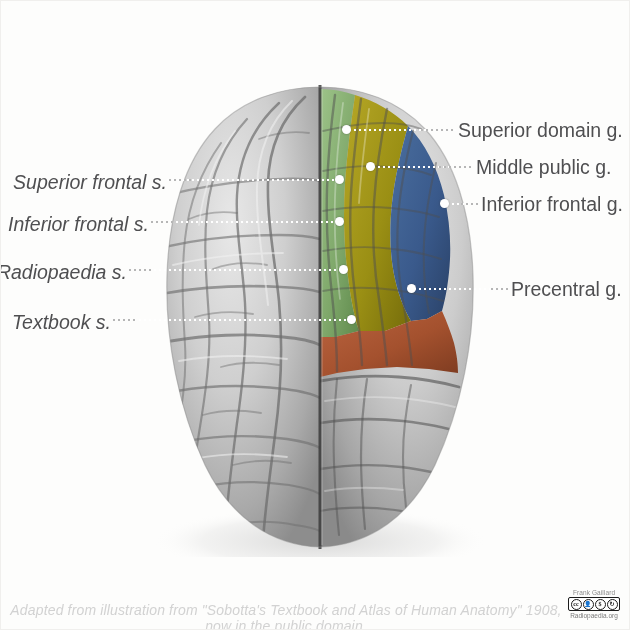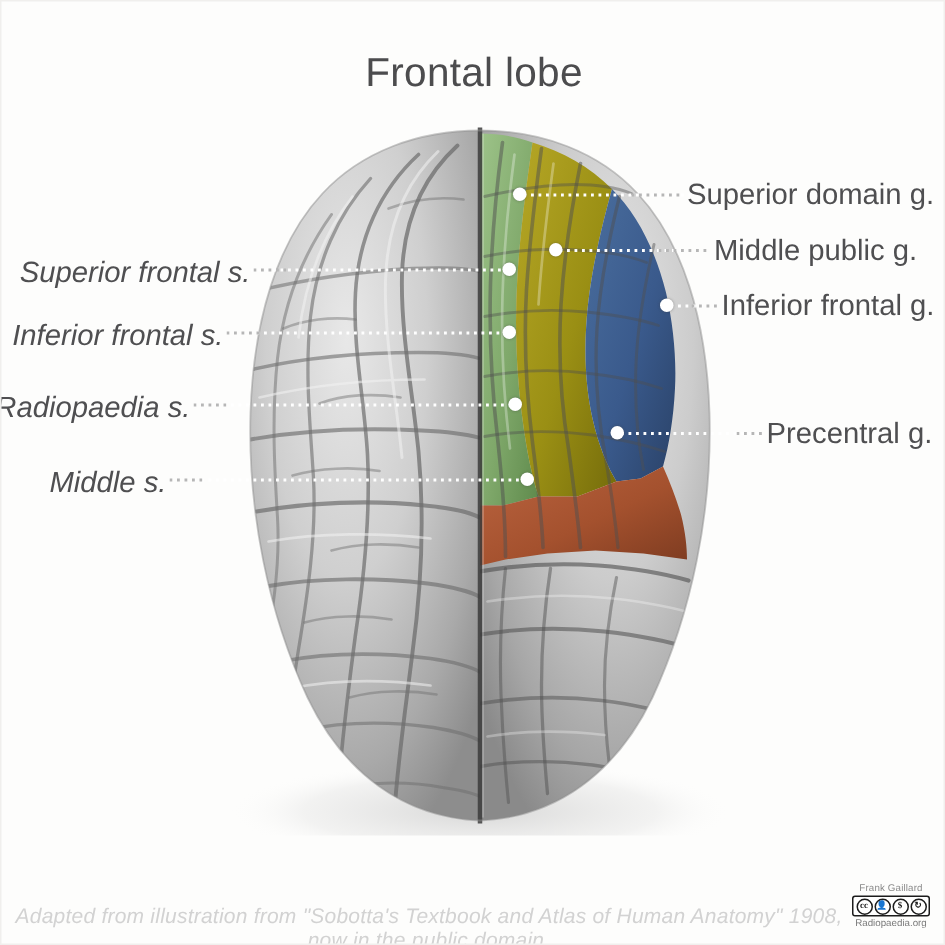--- a/index.html
+++ b/index.html
@@ -149,21 +149,20 @@
     color: #7b7b7b;
     margin-top: 1px;
     white-space: nowrap;
   }
 </style>
 </head>
 <body>
 
 <div id="stage">
 
-  <div id="title">Frontal lobe</div>
 
   <div id="brain-figure">
     <svg id="brain-svg" viewBox="0 0 382 478" xmlns="http://www.w3.org/2000/svg">
       <defs>
 
         <radialGradient id="greyBody" cx="42%" cy="30%" r="78%">
           <stop offset="0%" stop-color="#e8e8e8"></stop>
           <stop offset="45%" stop-color="#cfcfcf"></stop>
           <stop offset="80%" stop-color="#a9a9a9"></stop>
           <stop offset="100%" stop-color="#8d8d8d"></stop>
@@ -369,21 +368,21 @@
   <div class="leader dark" style="position:absolute; left:490px; top:287px; width:18px;"></div>
 
   <div class="leader dark" style="position:absolute; left:168px; top:178px; width:22px;"></div>
   <div class="leader dark" style="position:absolute; left:150px; top:220px; width:22px;"></div>
   <div class="leader dark" style="position:absolute; left:128px; top:268px; width:22px;"></div>
   <div class="leader dark" style="position:absolute; left:112px; top:318px; width:22px;"></div>
 
   <div class="label sulcus" style="right:462px; top:172px;">Superior frontal s.</div>
   <div class="label sulcus" style="right:480px; top:214px;">Inferior frontal s.</div>
   <div class="label sulcus" style="right:502px; top:262px;">Radiopaedia s.</div>
-  <div class="label sulcus" style="right:518px; top:312px;">Middle s.</div>
+  <div class="label sulcus" style="right:518px; top:312px;">Textbook s.</div>
 
   <div class="label gyrus" style="left:457px; top:120px;">Superior domain g.</div>
   <div class="label gyrus" style="left:475px; top:157px;">Middle public g.</div>
   <div class="label gyrus" style="left:480px; top:194px;">Inferior frontal g.</div>
   <div class="label gyrus" style="left:510px; top:279px;">Precentral g.</div>
 
   <div id="attribution">Adapted from illustration from "Sobotta's Textbook and Atlas of Human Anatomy" 1908, now in the public domain.</div>
 
   <div id="watermark">
     <div id="wm-author">Frank Gaillard</div>

